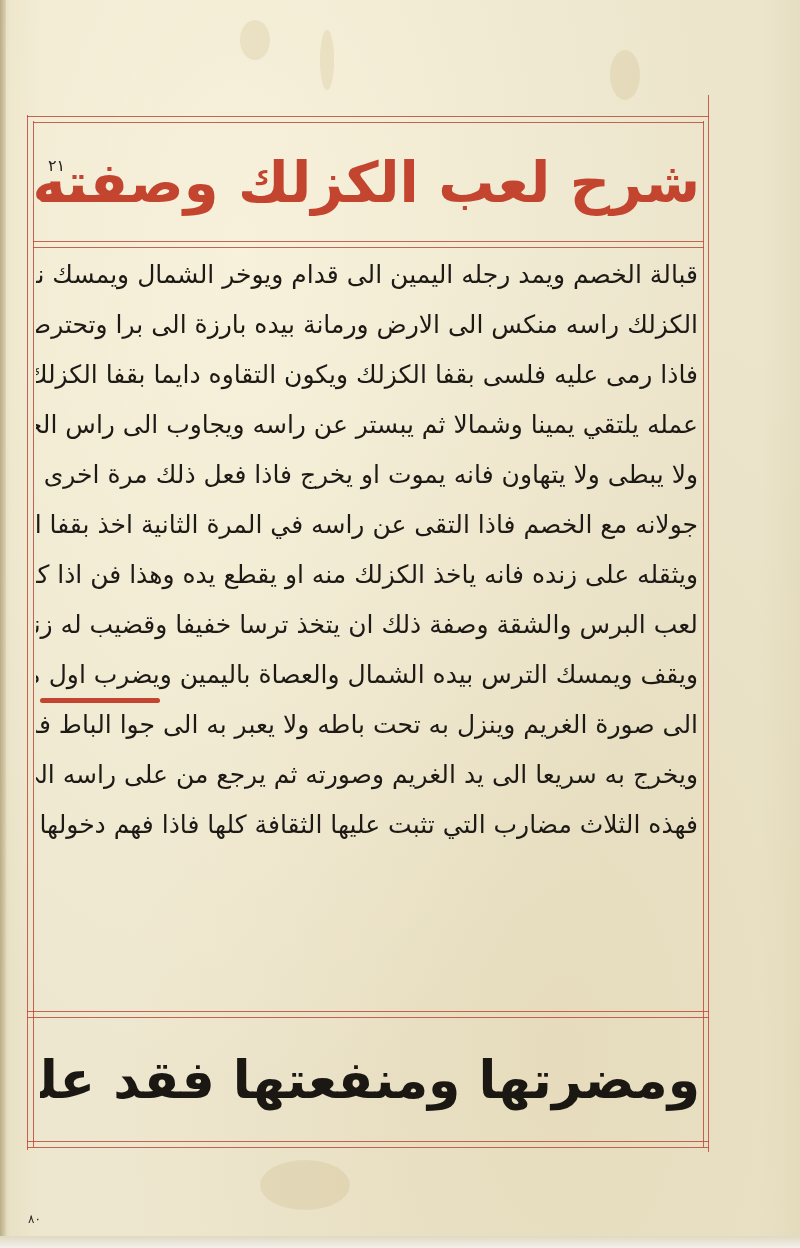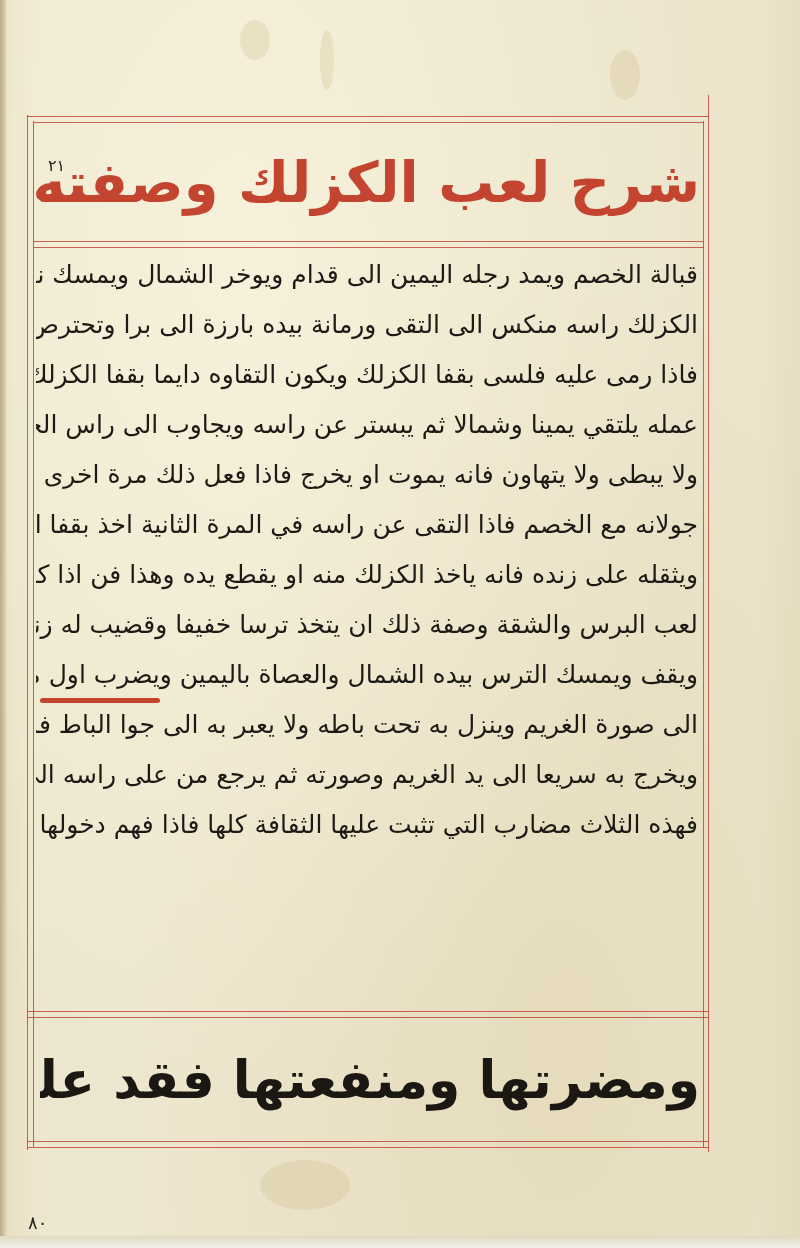--- a/index.html
+++ b/index.html
@@ -60,21 +60,21 @@
     border-radius: 3px; background: #c4452f;
   }
   .footer-text {
     position: absolute; left: 40px; top: 1025px; width: 660px; height: 110px;
     direction: rtl; text-align: center; line-height: 110px;
     font-size: 52px; color: #1b1814; font-weight: bold;
     white-space: nowrap; overflow: hidden;
     font-family: "DejaVu Sans", sans-serif;
   }
   .folio {
-    position: absolute; left: 28px; top: 1212px; font-size: 18px; color: #2a2520;
+    position: absolute; left: 28px; top: 1212px; font-size: 12px; color: #2a2520;
     font-family: "DejaVu Sans", sans-serif;
   }
   .stain { position: absolute; border-radius: 50%; background: rgba(190,160,100,0.18); }
 </style>
 </head>
 <body>
 
 <div class="page">
   <div class="gutter"></div>
   <div class="stain" style="left:240px;top:20px;width:30px;height:40px;"></div>
@@ -95,21 +95,21 @@
   <div class="rule h" style="left:27px;top:1017px;width:682px;"></div>
   <div class="rule h" style="left:27px;top:1141px;width:682px;"></div>
   <div class="rule h" style="left:27px;top:1147px;width:682px;"></div>
 
   <div class="title-marker">٢١</div>
   <div class="title-kashida"></div>
   <div class="title">شرح لعب الكزلك وصفته ان يقف</div>
 
   <div class="body-text">
     <div class="line">قبالة الخصم ويمد رجله اليمين الى قدام ويوخر الشمال ويمسك نصاب</div>
-    <div class="line">الكزلك راسه منكس الى التقى ورمانة بيده بارزة الى برا وتحترص</div>
+    <div class="line">الكزلك راسه منكس الى الارض ورمانة بيده بارزة الى برا وتحترص</div>
     <div class="line">فاذا رمى عليه فلسى بقفا الكزلك ويكون التقاوه دايما بقفا الكزلك في جميع</div>
     <div class="line">عمله يلتقي يمينا وشمالا ثم يبستر عن راسه ويجاوب الى راس الخصم بسرعة</div>
     <div class="line">ولا يبطى ولا يتهاون فانه يموت او يخرج فاذا فعل ذلك مرة اخرى في</div>
     <div class="line">جولانه مع الخصم فاذا التقى عن راسه في المرة الثانية اخذ بقفا الكزلك</div>
     <div class="line">ويثقله على زنده فانه ياخذ الكزلك منه او يقطع يده وهذا فن اذا كان مدمنا</div>
     <div class="line">لعب البرس والشقة وصفة ذلك ان يتخذ ترسا خفيفا وقضيب له زند لونه</div>
     <div class="line">ويقف ويمسك الترس بيده الشمال والعصاة باليمين ويضرب اول مضرب</div>
     <div class="line">الى صورة الغريم وينزل به تحت باطه ولا يعبر به الى جوا الباط فان الغريم يجلسه</div>
     <div class="line">ويخرج به سريعا الى يد الغريم وصورته ثم يرجع من على راسه الى صورة الغريم</div>
     <div class="line">فهذه الثلاث مضارب التي تثبت عليها الثقافة كلها فاذا فهم دخولها وخروجها</div>

